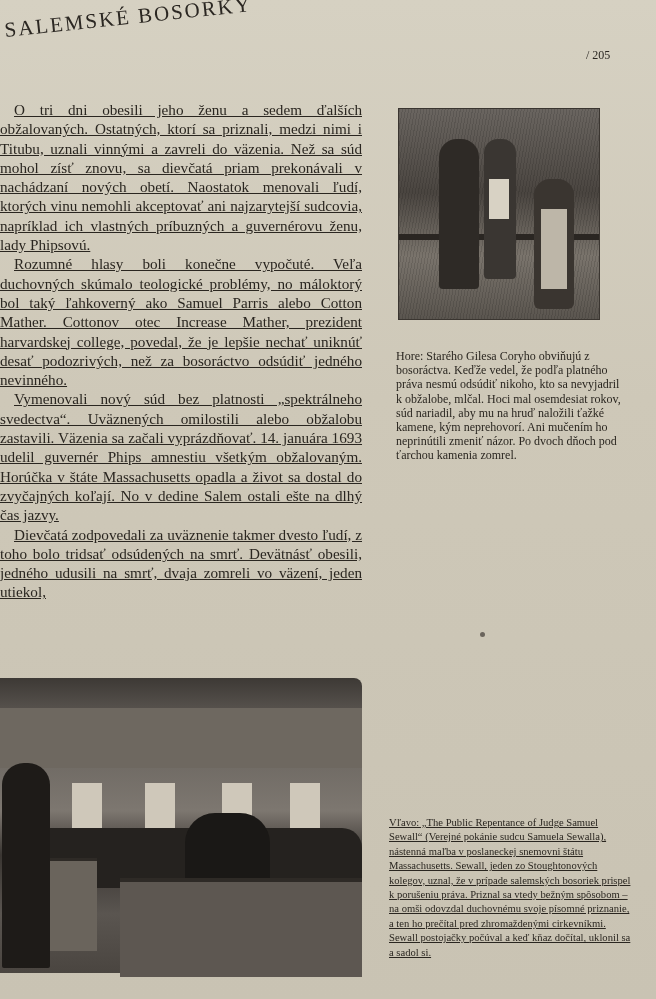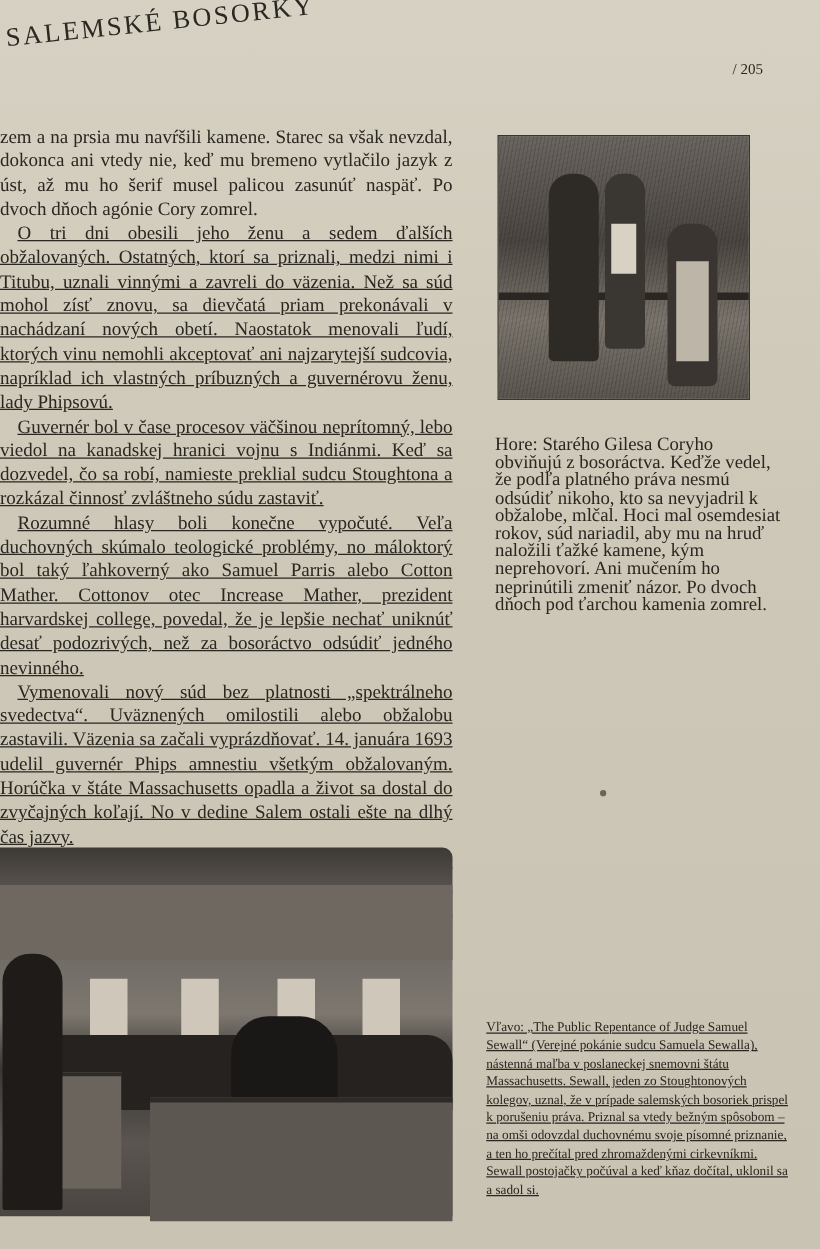--- a/index.html
+++ b/index.html
@@ -13,21 +13,21 @@
   .fig-top{position:absolute;left:398px;top:108px;width:200px;height:210px;background:
      repeating-linear-gradient(100deg,rgba(0,0,0,.12) 0 1px,transparent 1px 3px),
      linear-gradient(180deg,#6a6560 0%,#4a4540 40%,#7a746c 70%,#5a554f 100%);
      border:1px solid #3a3530;}
   .fig-top .fig-a{position:absolute;left:40px;top:30px;width:40px;height:150px;background:#2e2a26;border-radius:18px 18px 4px 4px;}
   .fig-top .fig-b{position:absolute;left:85px;top:30px;width:32px;height:140px;background:#3a3632;border-radius:14px 14px 4px 4px;}
   .fig-top .fig-b2{position:absolute;left:90px;top:70px;width:20px;height:40px;background:#d8d2c4;}
   .fig-top .fig-c{position:absolute;left:135px;top:70px;width:40px;height:130px;background:#3a3530;border-radius:16px 16px 6px 6px;}
   .fig-top .fig-c2{position:absolute;left:142px;top:100px;width:26px;height:80px;background:#bdb6a8;}
   .fig-top .rail{position:absolute;left:0;top:125px;width:200px;height:6px;background:#2a2622;}
-  .cap-top{position:absolute;left:396px;top:349px;width:230px;font-size:15px;line-height:14.2px;color:#2a2620;}
+  .cap-top{position:absolute;left:396px;top:349px;width:230px;font-size:12px;line-height:14.2px;color:#2a2620;}
   .fig-bottom{position:absolute;left:0;top:678px;width:362px;height:295px;background:
       linear-gradient(180deg,#3d3935 0%,#5a5550 12%,#6d6862 25%,#7d7770 45%,#3a3632 60%,#5a5550 80%,#4a4540 100%);
       border-radius:0 8px 0 0;}
   .fig-bottom .balcony{position:absolute;left:0;top:30px;width:362px;height:60px;background:#6e6860;}
   .fig-bottom .win{position:absolute;top:105px;width:30px;height:45px;background:#cfc8ba;}
   .fig-bottom .pew{position:absolute;left:120px;top:200px;width:242px;height:95px;background:#5d5751;border-top:4px solid #2e2a26;}
   .fig-bottom .pew2{position:absolute;left:42px;top:180px;width:55px;height:90px;background:#6a645c;border-top:3px solid #2e2a26;}
   .fig-bottom .preacher{position:absolute;left:2px;top:85px;width:48px;height:205px;background:#1e1b18;border-radius:22px 22px 2px 2px;}
   .fig-bottom .crowd{position:absolute;left:30px;top:150px;width:332px;height:60px;background:#25221f;border-radius:20px 20px 0 0;}
   .fig-bottom .sewall{position:absolute;left:185px;top:135px;width:85px;height:100px;background:#1a1816;border-radius:30px 30px 6px 6px;}
@@ -35,23 +35,21 @@
   .smudge{position:absolute;left:480px;top:632px;width:5px;height:5px;border-radius:50%;background:#6a645c;}
 </style>
 </head>
 <body>
 
 <div class="page">
   <div class="running-head">SALEMSKÉ BOSORKY</div>
   <div class="page-num">/ 205</div>
 
   <div class="body-text">
-    <p>zem a na prsia mu navŕšili kamene. Starec sa však nevzdal, dokonca ani vtedy nie, keď mu bremeno vytlačilo jazyk z úst, až mu ho šerif musel palicou zasunúť naspäť. Po dvoch dňoch agónie Cory zomrel.</p>
     <p class="ind">O tri dni obesili jeho ženu a sedem ďalších obžalovaných. Ostatných, ktorí sa priznali, medzi nimi i Titubu, uznali vinnými a zavreli do väzenia. Než sa súd mohol zísť znovu, sa dievčatá priam prekonávali v nachádzaní nových obetí. Naostatok menovali ľudí, ktorých vinu nemohli akceptovať ani najzarytejší sudcovia, napríklad ich vlastných príbuzných a guvernérovu ženu, lady Phipsovú.</p>
-    <p class="ind">Guvernér bol v čase procesov väčšinou neprítomný, lebo viedol na kanadskej hranici vojnu s Indiánmi. Keď sa dozvedel, čo sa robí, namieste preklial sudcu Stoughtona a rozkázal činnosť zvláštneho súdu zastaviť.</p>
     <p class="ind">Rozumné hlasy boli konečne vypočuté. Veľa duchovných skúmalo teologické problémy, no máloktorý bol taký ľahkoverný ako Samuel Parris alebo Cotton Mather. Cottonov otec Increase Mather, prezident harvardskej college, povedal, že je lepšie nechať uniknúť desať podozrivých, než za bosoráctvo odsúdiť jedného nevinného.</p>
     <p class="ind">Vymenovali nový súd bez platnosti „spektrálneho svedectva“. Uväznených omilostili alebo obžalobu zastavili. Väzenia sa začali vyprázdňovať. 14. januára 1693 udelil guvernér Phips amnestiu všetkým obžalovaným. Horúčka v štáte Massachusetts opadla a život sa dostal do zvyčajných koľají. No v dedine Salem ostali ešte na dlhý čas jazvy.</p>
     <p class="ind">Dievčatá zodpovedali za uväznenie takmer dvesto ľudí, z toho bolo tridsať odsúdených na smrť. Devätnásť obesili, jedného udusili na smrť, dvaja zomreli vo väzení, jeden utiekol,</p>
   </div>
 
   <div class="fig-top">
     <div class="rail"></div>
     <div class="fig-a"></div>
     <div class="fig-b"></div>
     <div class="fig-b2"></div>

